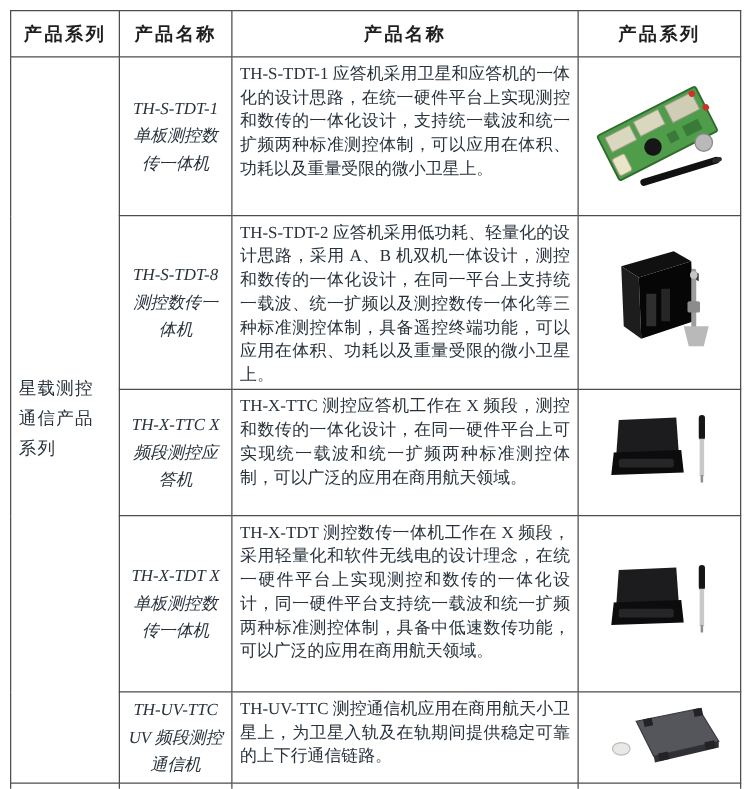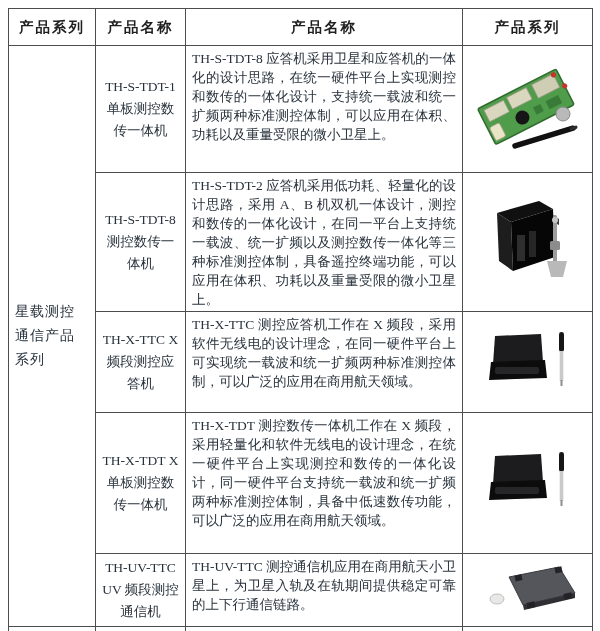--- a/index.html
+++ b/index.html
@@ -57,20 +57,21 @@
     line-height: 24px;
     padding: 2px 6px;
     color: #28323c;
   }
   td.name-cell {
     text-align: center;
     font-size: 13.5px;
     line-height: 22px;
     padding: 2px 5px;
     color: #28323c;
+    font-style: italic;
   }
   td.desc-cell {
     vertical-align: top;
     font-size: 13.5px;
     line-height: 19px;
     text-align: justify;
     padding: 3px 6px 2px 6px;
     color: #28323c;
   }
   td.photo-cell {
@@ -98,21 +99,21 @@
       <tr class="hdr">
         <th>产品系列</th>
         <th>产品名称</th>
         <th>产品名称</th>
         <th>产品系列</th>
       </tr>
 
       <tr class="r1">
         <td class="series-cell" rowspan="5">星载测控通信产品系列</td>
         <td class="name-cell">TH-S-TDT-1 单板测控数传一体机</td>
-        <td class="desc-cell">TH-S-TDT-8 应答机采用卫星和应答机的一体化的设计思路，在统一硬件平台上实现测控和数传的一体化设计，支持统一载波和统一扩频两种标准测控体制，可以应用在体积、功耗以及重量受限的微小卫星上。</td>
+        <td class="desc-cell">TH-S-TDT-1 应答机采用卫星和应答机的一体化的设计思路，在统一硬件平台上实现测控和数传的一体化设计，支持统一载波和统一扩频两种标准测控体制，可以应用在体积、功耗以及重量受限的微小卫星上。</td>
         <td class="photo-cell">
           <span class="photo-box">
             <svg width="122" height="100" viewBox="0 0 122 100">
               <g transform="rotate(-27 58 48)">
                 <rect x="14" y="30" width="88" height="40" rx="2" fill="#4f9c4b" stroke="#2e6b2c" stroke-width="1.5"></rect>
                 <rect x="19" y="34" width="22" height="13" fill="#d9d7bd" stroke="#9a9a85" stroke-width="0.8"></rect>
                 <rect x="45" y="33" width="22" height="13" fill="#d9d7bd" stroke="#9a9a85" stroke-width="0.8"></rect>
                 <rect x="73" y="33" width="24" height="15" fill="#cfcdb4" stroke="#9a9a85" stroke-width="0.8"></rect>
                 <circle cx="50" cy="58" r="7" fill="#161616"></circle>
                 <rect x="16" y="52" width="11" height="15" rx="2" fill="#e9e5c6" stroke="#a5a18a" stroke-width="0.8"></rect>
@@ -149,21 +150,21 @@
                 <rect x="83" y="56" width="10" height="9" rx="1.5" fill="#8c8c8c"></rect>
                 <circle cx="88" cy="35" r="3" fill="#c6c6c6"></circle>
               </g>
             </svg>
           </span>
         </td>
       </tr>
 
       <tr class="r3">
         <td class="name-cell">TH-X-TTC X 频段测控应答机</td>
-        <td class="desc-cell">TH-X-TTC 测控应答机工作在 X 频段，采用软件无线电的设计理念，在同一硬件平台上可实现统一载波和统一扩频两种标准测控体制，可以广泛的应用在商用航天领域。</td>
+        <td class="desc-cell">TH-X-TTC 测控应答机工作在 X 频段，测控和数传的一体化设计，在同一硬件平台上可实现统一载波和统一扩频两种标准测控体制，可以广泛的应用在商用航天领域。</td>
         <td class="photo-cell">
           <span class="photo-box">
             <svg width="122" height="80" viewBox="0 0 122 80">
               <polygon points="28,16 74,14 76,42 26,44" fill="#1c1c1e"></polygon>
               <polygon points="24,42 78,40 80,58 22,60" fill="#0c0c0d"></polygon>
               <rect x="28" y="47" width="44" height="7" rx="2" fill="#262628"></rect>
               <g>
                 <rect x="92" y="12" width="5" height="20" rx="2.4" fill="#161616"></rect>
                 <rect x="92.7" y="31" width="3.6" height="30" fill="#c9c9cc"></rect>
                 <rect x="93.5" y="60" width="2" height="6" fill="#8e8e92"></rect>

